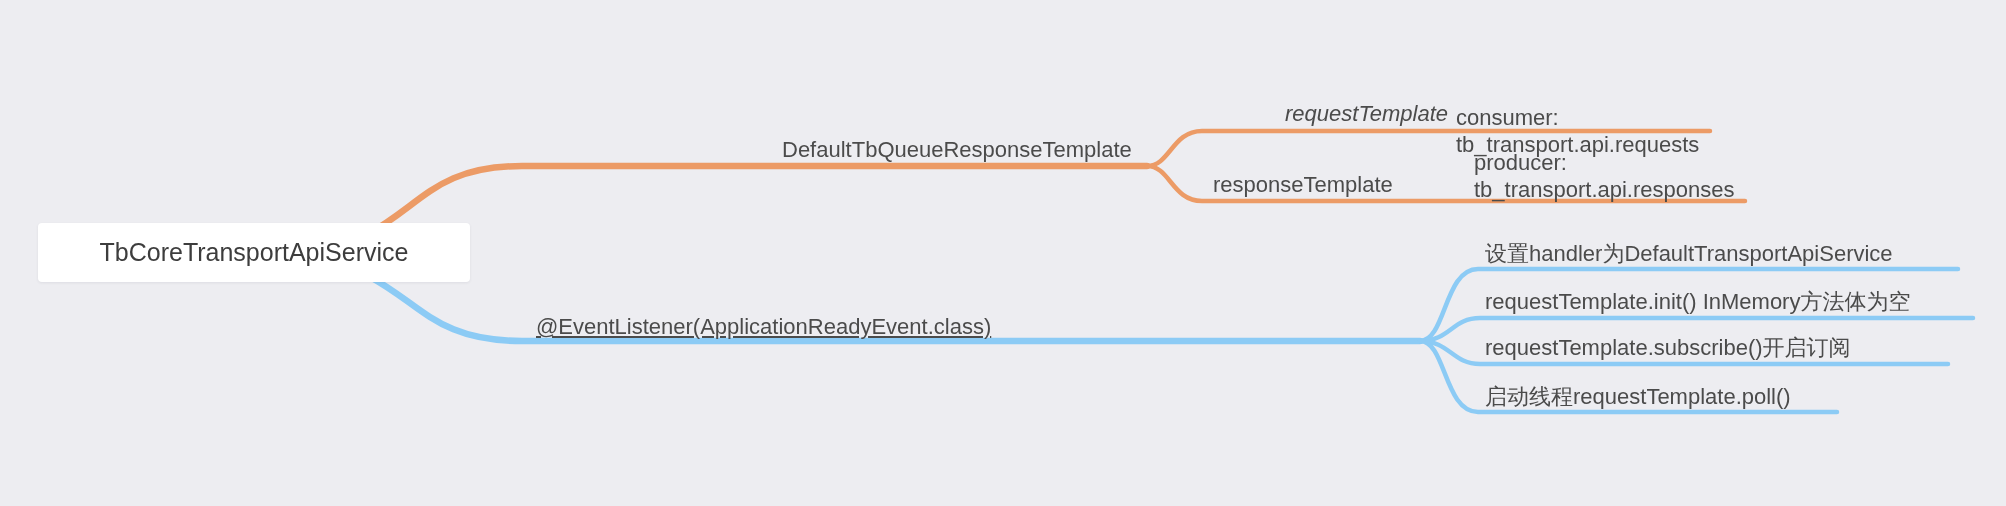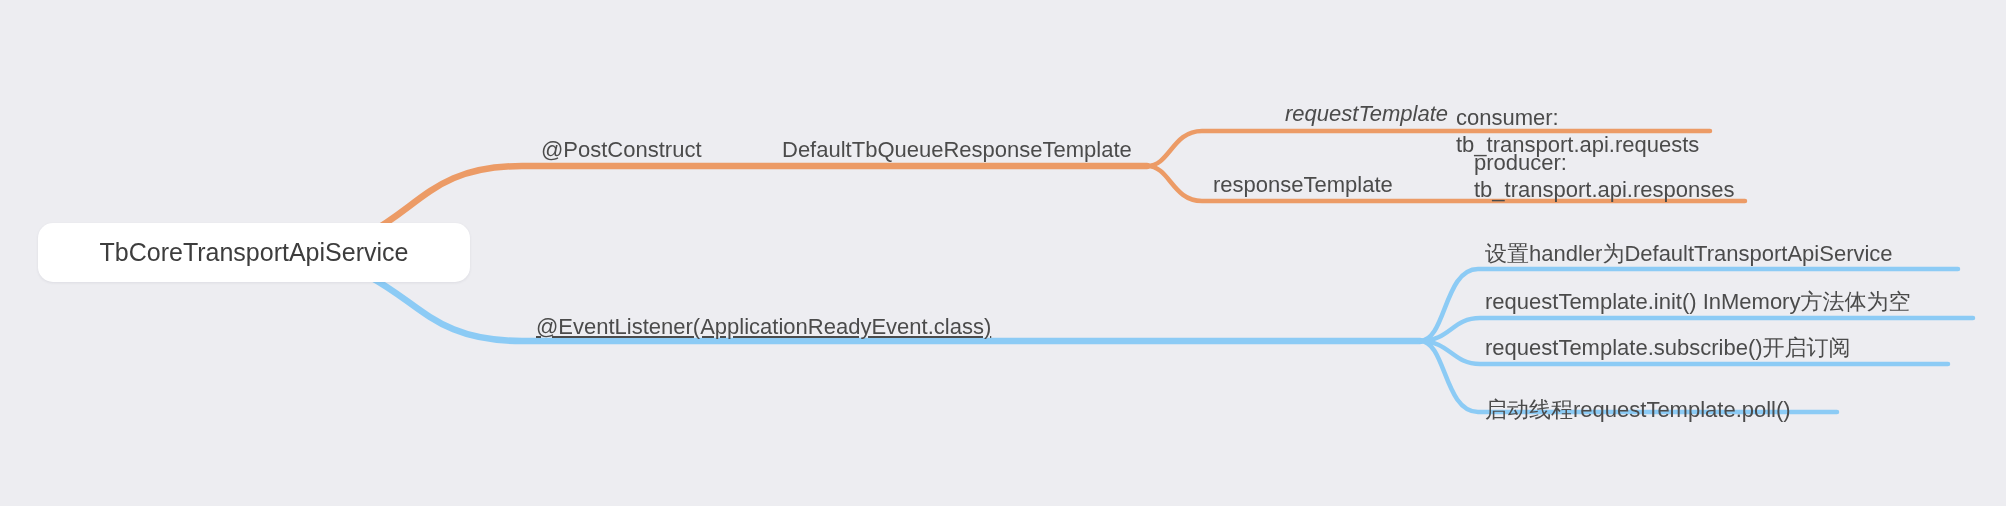--- a/index.html
+++ b/index.html
@@ -20,21 +20,21 @@
     left: 0;
     top: 0;
   }
   .root-node {
     position: absolute;
     left: 38px;
     top: 223px;
     width: 432px;
     height: 59px;
     background: #ffffff;
-    border-radius: 15px;
+    border-radius: 4px;
     box-shadow: 0 1px 3px rgba(40,40,60,0.08);
     display: flex;
     align-items: center;
     justify-content: center;
   }
   .root-node .root-label {
     font-size: 25px;
     color: #3D3D3D;
     white-space: nowrap;
   }
@@ -77,21 +77,20 @@
       <path d="M 1420 341 C 1450 341 1452 318 1480 318 L 1973 318" stroke-width="4.5"></path>
       <path d="M 1420 341 C 1450 341 1452 364 1480 364 L 1948 364" stroke-width="4.5"></path>
       <path d="M 1420 341 C 1446 341 1444 412 1478 412 L 1837 412" stroke-width="4.5"></path>
     </g>
   </svg>
 
   <div class="root-node">
     <span class="root-label">TbCoreTransportApiService</span>
   </div>
 
-  <div class="label" style="left:541px; top:137px;">@PostConstruct</div>
 
   <div class="label" style="left:782px; top:137px;">DefaultTbQueueResponseTemplate</div>
 
   <div class="label" style="left:1285px; top:101px;font-style:italic;">requestTemplate</div>
 
   <div class="label label-2l" style="left:1456px; top:80px;margin-top:24px;">
     <div>consumer:</div>
     <div>tb_transport.api.requests</div>
   </div>
 
@@ -104,15 +103,15 @@
 
   <div class="label" style="left:536px; top:314px;text-decoration:underline;">@EventListener(ApplicationReadyEvent.class)</div>
 
 
   <div class="label" style="left:1485px; top:241px;">设置handler为DefaultTransportApiService</div>
 
   <div class="label" style="left:1485px; top:289px;">requestTemplate.init() InMemory方法体为空</div>
 
   <div class="label" style="left:1485px; top:335px;">requestTemplate.subscribe()开启订阅</div>
 
-  <div class="label" style="left:1485px; top:384px;margin-top:13px;">启动线程requestTemplate.poll()</div>
+  <div class="label" style="left:1485px; top:384px;">启动线程requestTemplate.poll()</div>
 
 </div>
 
 </body></html>

